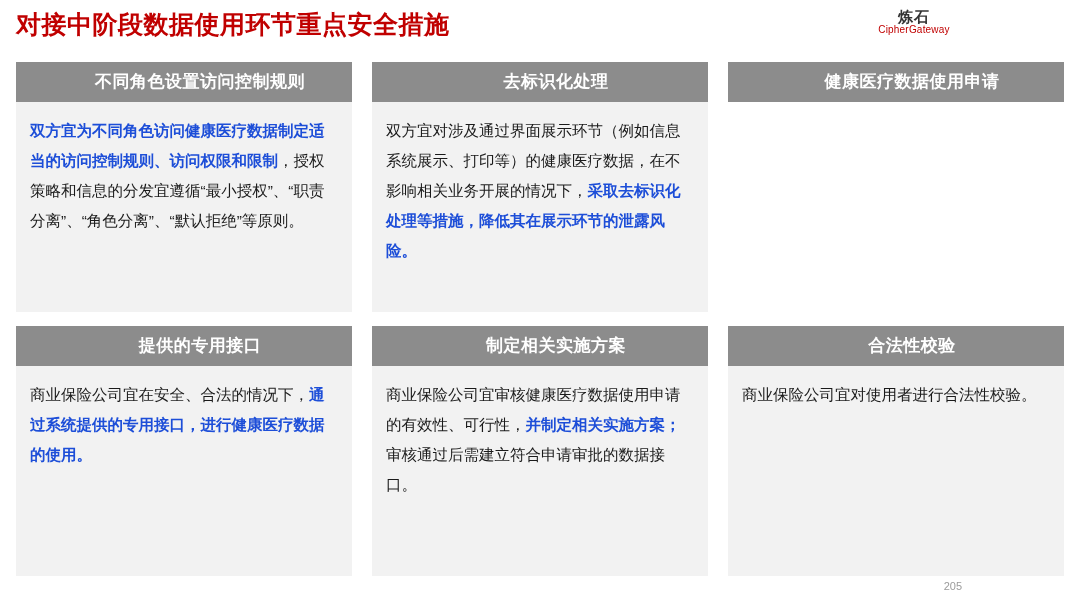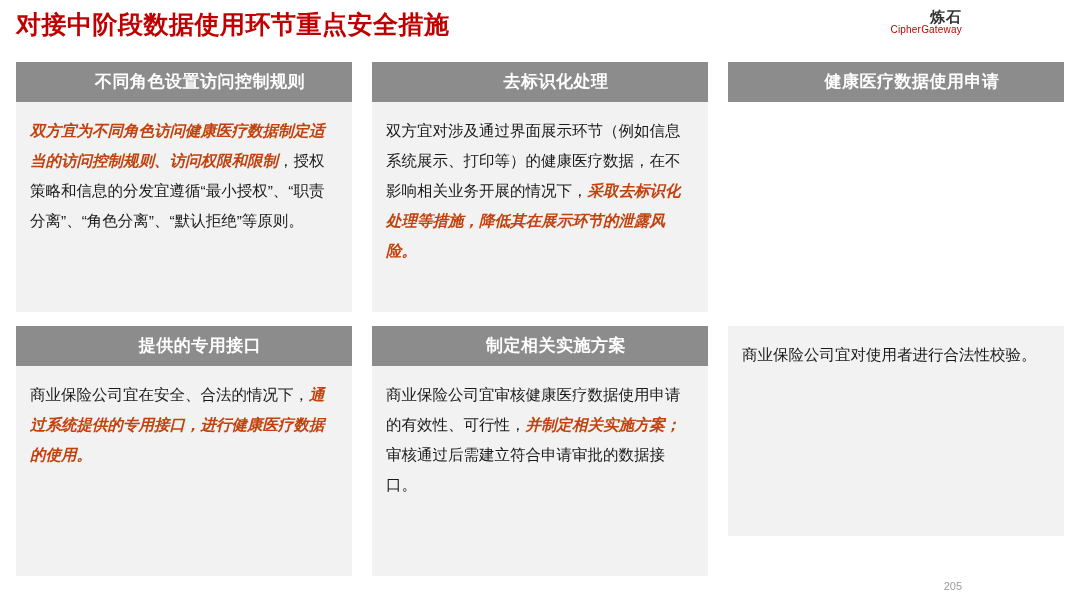--- a/index.html
+++ b/index.html
@@ -36,21 +36,21 @@
     top: 45px;
     width: 1048px;
     height: 0px;
   }
   .logo {
     position: absolute;
     right: 14px;
     top: 8px;
     width: 96px;
     height: 34px;
-    text-align: right;
+    text-align: center;
   }
   .logo-mark {
     display: block;
     font-size: 15px;
     font-weight: bold;
     color: #333333;
     line-height: 17px;
     letter-spacing: 1px;
   }
   .logo-sub {
@@ -92,23 +92,22 @@
     font-size: 15.5px;
     line-height: 30px;
     color: #1a1a1a;
     display: flex;
     align-items: flex-start;
   }
   .card-body-inner {
     width: 100%;
   }
   .hl {
-    color: #c2410c;
+    color: #1d4ed8;
     font-weight: bold;
-    font-style: italic;
   }
   .page-number {
     position: absolute;
     right: 14px;
     bottom: 16px;
     font-size: 11px;
     color: #9b9b9b;
   }
 </style>
 </head>
@@ -160,20 +159,21 @@
     <div class="card">
       <div class="card-header">制定相关实施方案</div>
       <div class="card-body">
         <div class="card-body-inner">
           <span> 商业保险公司宜审核健康医疗数据使用申请的有效性、可行性，</span><span class="hl">并制定相关实施方案；</span><span>审核通过后需建立符合申请审批的数据接口。</span>
         </div>
       </div>
     </div>
 
     <div class="card">
+      <div class="card-header">合法性校验</div>
       <div class="card-body">
         <div class="card-body-inner">
           <span>商业保险公司宜对使用者进行合法性校验。</span>
         </div>
       </div>
     </div>
 
   </div>
 
   <div class="page-number">205</div>

